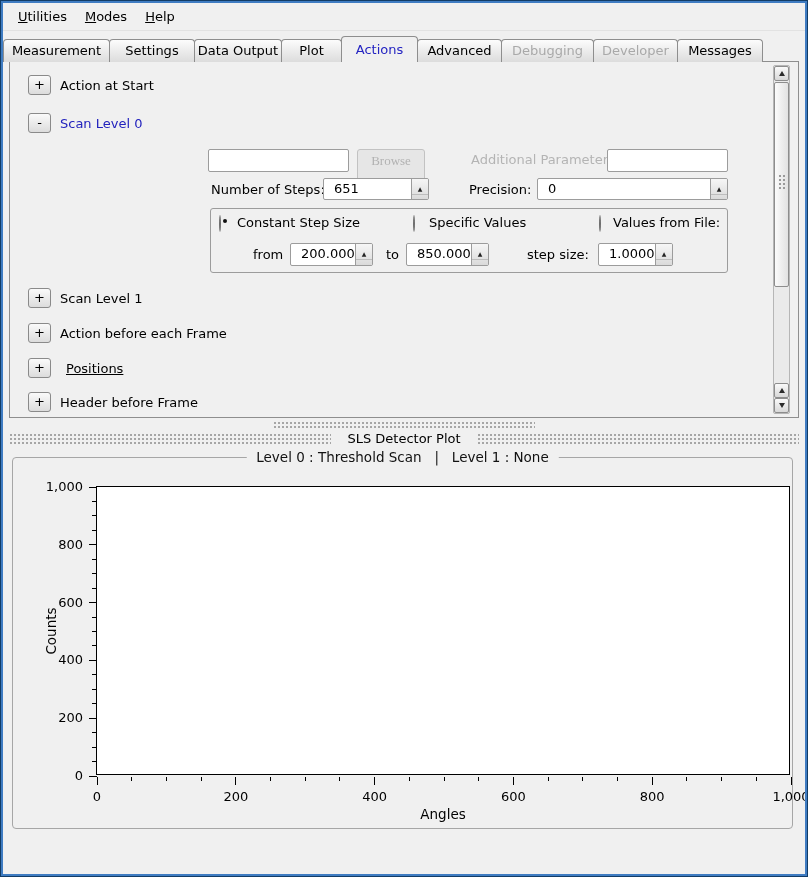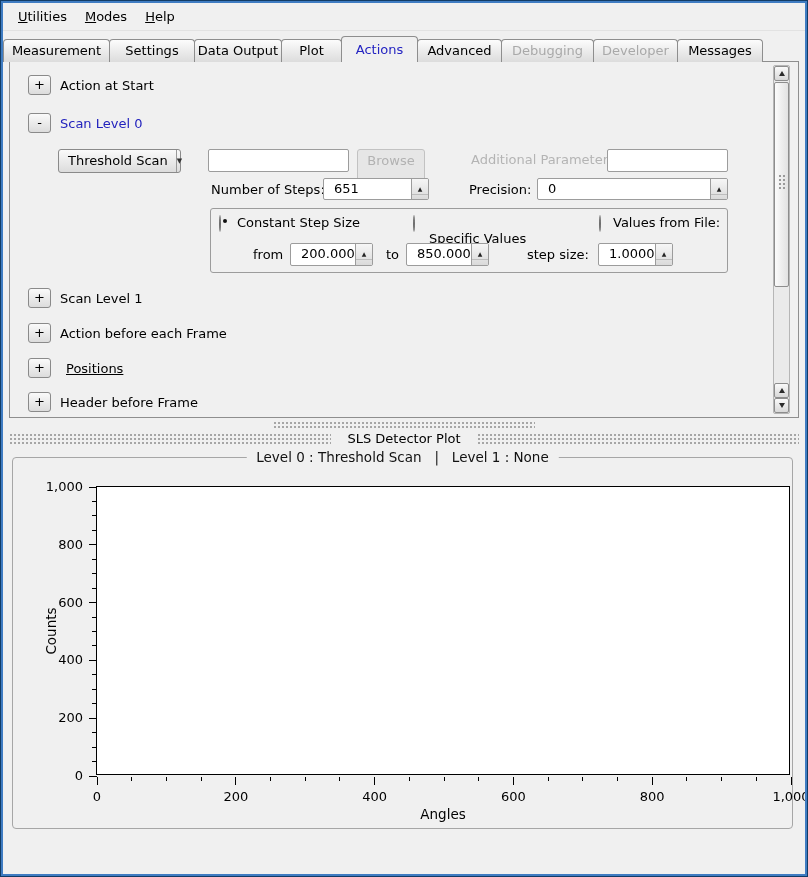--- a/index.html
+++ b/index.html
@@ -51,21 +51,21 @@
   .combo { display:flex; height:24px; border:1px solid #8a8a8a; border-radius:3px;
     background:linear-gradient(180deg,#fafafa,#dcdcdc); align-items:stretch; }
   .combo-label { padding:3px 8px 0 9px; white-space:nowrap; flex:1; }
   .combo-arrow { width:19px; border-left:1px solid #9a9a9a; text-align:center; }
   .combo-arrow::before { content:"▼"; font-size:7px; line-height:22px; color:#333; }
 
   .qt-input { height:23px; border:1px solid #9c9c9c; border-radius:2px; background:#fff;
     padding:1px 4px; font-family:"DejaVu Sans", sans-serif; font-size:13px; outline:none; }
 
   .qt-btn-disabled { height:39px; border:1px solid #c2c2c2; border-radius:3px;
-    background:#e6e6e6; color:#b2b2b2; text-align:center; padding-top:3px; }
+    background:#e6e6e6; color:#b2b2b2; text-align:center; padding-top:3px;font-family:Liberation Serif, serif; }
 
   .gray-label { color:#b4b4b4; white-space:nowrap; }
   .plain-label { white-space:nowrap; }
 
   .spin { display:flex; border:1px solid #9c9c9c; border-radius:2px; background:#fff; overflow:hidden; }
   .spin-text { flex:1; padding:2px 4px 0 10px; white-space:nowrap; overflow:hidden; }
   .spin-btns { width:17px; border-left:1px solid #9c9c9c; display:flex; flex-direction:column;
     background:linear-gradient(180deg,#f6f6f6,#dadada); }
   .spin-up,.spin-down { flex:1; text-align:center; position:relative; }
   .spin-down { border-top:1px solid #bdbdbd; }
@@ -143,24 +143,20 @@
 
     <div class="tab-pane">
 
       <div class="expander abs" style="left:18px; top:13px;">+</div>
       <div class="section-label abs" style="left:50px; top:16px;">Action at Start</div>
 
       <div class="expander abs" style="left:18px; top:51px;">-</div>
       <div class="section-label blue abs" style="left:50px; top:54px;">Scan Level 0</div>
 
       
-      <div class="combo abs" style="left:48px; top:87px; width:123px;">
-        <span class="combo-label">Threshold Scan</span>
-        <span class="combo-arrow"></span>
-      </div>
       <input class="qt-input abs" style="left: 198px; top: 87px; width: 141px;" value="">
       <div class="qt-btn-disabled abs" style="left:347px; top:87px; width:68px;">Browse</div>
       <div class="gray-label abs" style="left:461px; top:90px;">Additional Parameter:</div>
       <input class="qt-input abs" style="left: 597px; top: 87px; width: 121px;" value="">
 
       <div class="plain-label abs" style="left:201px; top:120px;">Number of Steps:</div>
       <div class="spin abs" style="left:313px; top:116px; width:106px; height:22px;">
         <span class="spin-text">651</span>
         <span class="spin-btns">
             <span class="spin-up"></span>
@@ -174,21 +170,21 @@
             <span class="spin-up"></span>
             <span class="spin-down"></span>
           </span>
       </div>
 
       <div class="groupbox abs" style="left:200px; top:146px; width:518px; height:65px;"></div>
 
       <span class="radio checked abs" style="left:209px; top:154px;"></span>
       <div class="plain-label abs" style="left:227px; top:153px;">Constant Step Size</div>
       <span class="radio abs" style="left:401px; top:154px;"></span>
-      <div class="plain-label abs" style="left:419px; top:153px;margin-top:16px;">Specific Values</div>
+      <div class="plain-label abs" style="left:419px; top:153px;">Specific Values</div>
       <span class="radio abs" style="left:585px; top:154px;"></span>
       <div class="plain-label abs" style="left:603px; top:153px;">Values from File:</div>
 
       <div class="plain-label abs" style="left:243px; top:185px;">from</div>
       <div class="spin abs" style="left:280px; top:181px; width:83px; height:23px;">
         <span class="spin-text">200.0000</span>
         <span class="spin-btns">
             <span class="spin-up"></span>
             <span class="spin-down"></span>
           </span>

